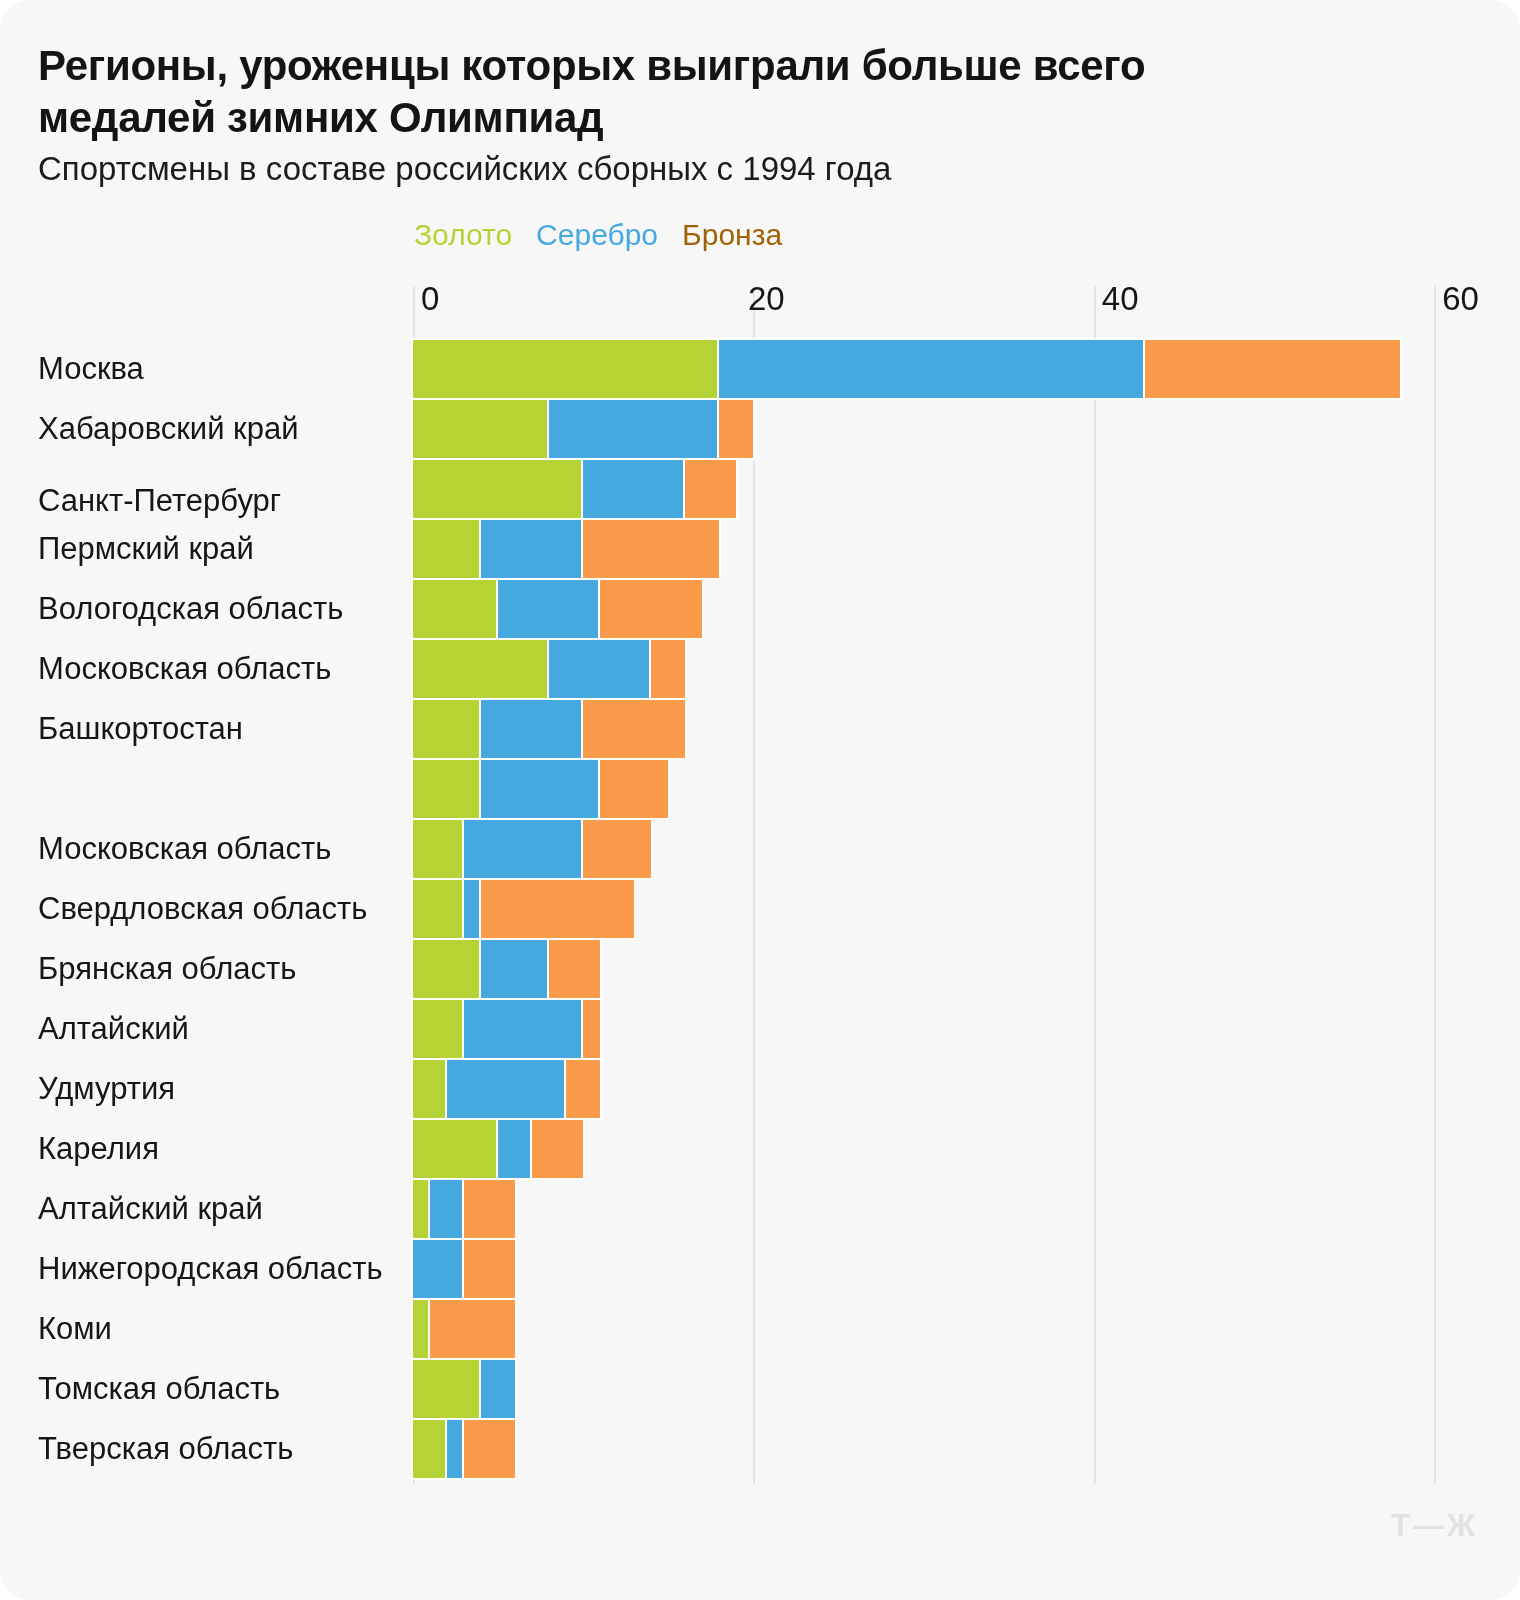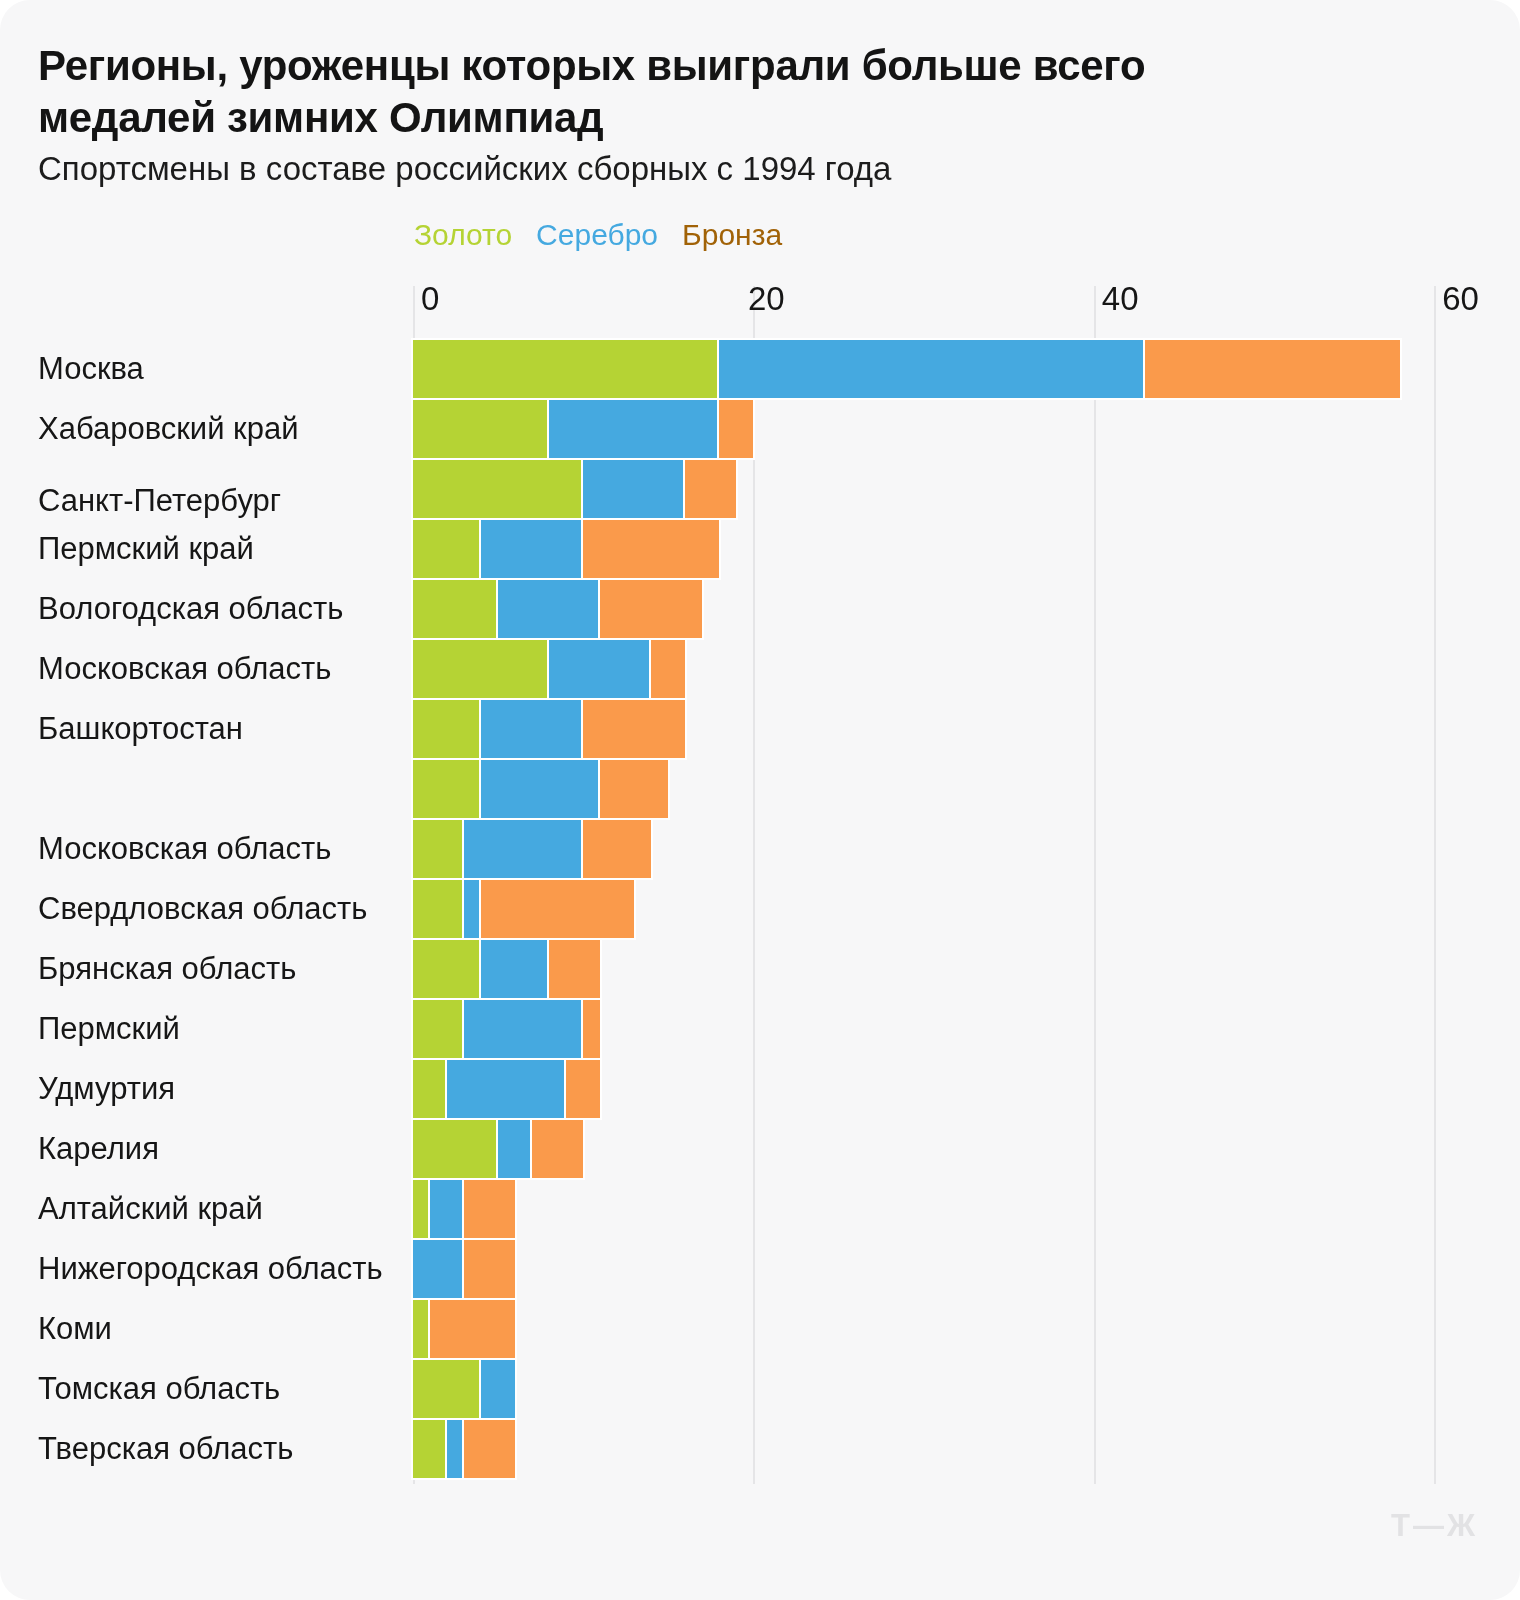--- a/index.html
+++ b/index.html
@@ -121,21 +121,21 @@
         <div class="seg" style="width: 51.06px; background: rgb(181, 211, 52);"></div>
         <div class="seg" style="width: 17.02px; background: rgb(69, 169, 224);"></div>
         <div class="seg" style="width: 153.18px; background: rgb(250, 154, 75);"></div>
       </div>
       <div class="cat-label" style="top: 969px;">Брянская область</div>
       <div class="bar-row" style="left: 413px; top: 940px;">
         <div class="seg" style="width: 68.08px; background: rgb(181, 211, 52);"></div>
         <div class="seg" style="width: 68.08px; background: rgb(69, 169, 224);"></div>
         <div class="seg" style="width: 51.06px; background: rgb(250, 154, 75);"></div>
       </div>
-      <div class="cat-label" style="top: 1029px;">Пермский</div>
+      <div class="cat-label" style="top: 1029px;">Алтайский</div>
       <div class="bar-row" style="left: 413px; top: 1000px;">
         <div class="seg" style="width: 51.06px; background: rgb(181, 211, 52);"></div>
         <div class="seg" style="width: 119.14px; background: rgb(69, 169, 224);"></div>
         <div class="seg" style="width: 17.02px; background: rgb(250, 154, 75);"></div>
       </div>
       <div class="cat-label" style="top: 1089px;">Удмуртия</div>
       <div class="bar-row" style="left: 413px; top: 1060px;">
         <div class="seg" style="width: 34.04px; background: rgb(181, 211, 52);"></div>
         <div class="seg" style="width: 119.14px; background: rgb(69, 169, 224);"></div>
         <div class="seg" style="width: 34.04px; background: rgb(250, 154, 75);"></div>

